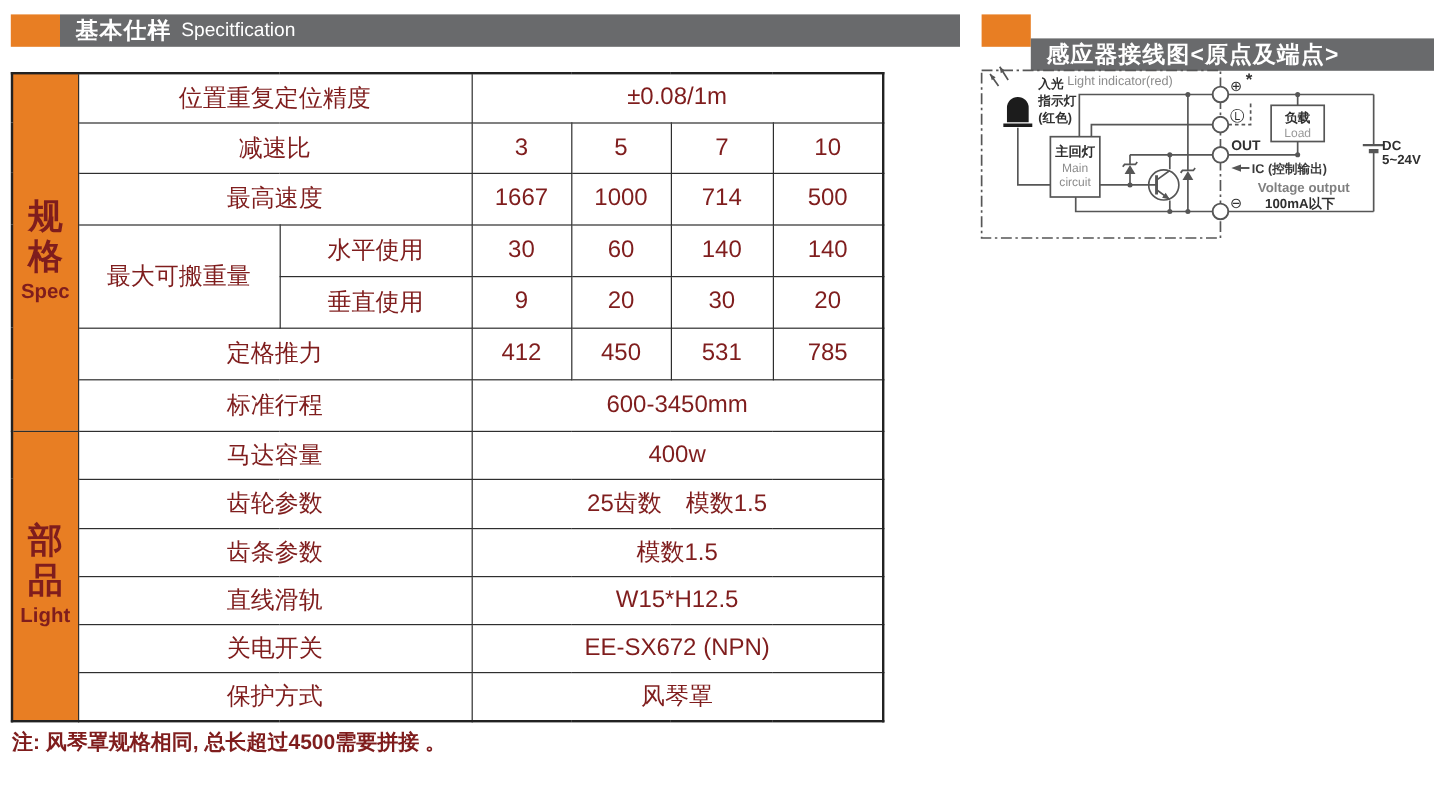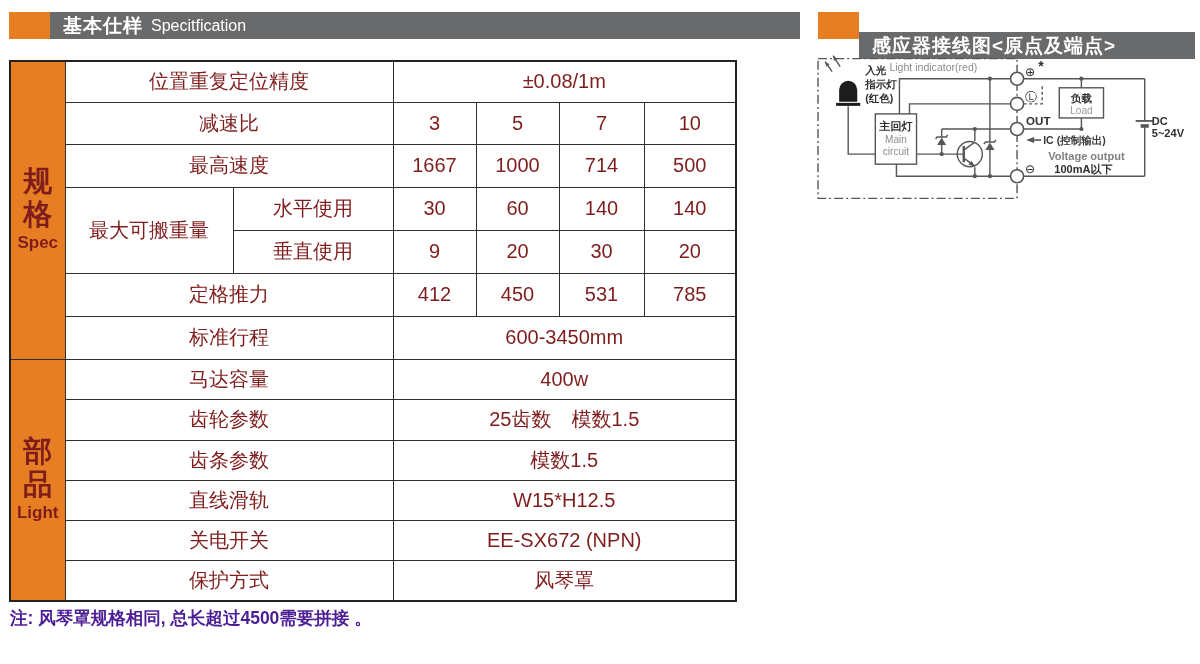--- a/index.html
+++ b/index.html
@@ -29,21 +29,21 @@
     font-size:20px;color:#7f1d1d;padding:0;overflow:hidden;white-space:nowrap;
   }
   table.spec{border:2px solid #222;}
   td.side{
     background:#E87E23;color:#fff;
   }
   .side-stack{display:flex;flex-direction:column;align-items:center;justify-content:center;line-height:33px;}
   .side-zh{font-size:29px;font-weight:bold;}
   .side-en{font-size:17px;font-weight:bold;line-height:24px;}
   
-  .notes{position:absolute;left:10px;top:606px;color:#4c1d95;font-size:17.5px;font-weight:600;line-height:25px;}
+  .notes{position:absolute;left:10px;top:606px;color:#7f1d1d;font-size:17.5px;font-weight:600;line-height:25px;}
   
   .diagram{position:absolute;left:813px;top:45px;width:387px;height:172px;}
   svg text{font-family:"Liberation Sans","DejaVu Sans",sans-serif;}
 </style>
 </head>
 <body>
 
 <div class="hdr" id="hdr-left">
   <div class="sq"></div>
   <div class="bar">

